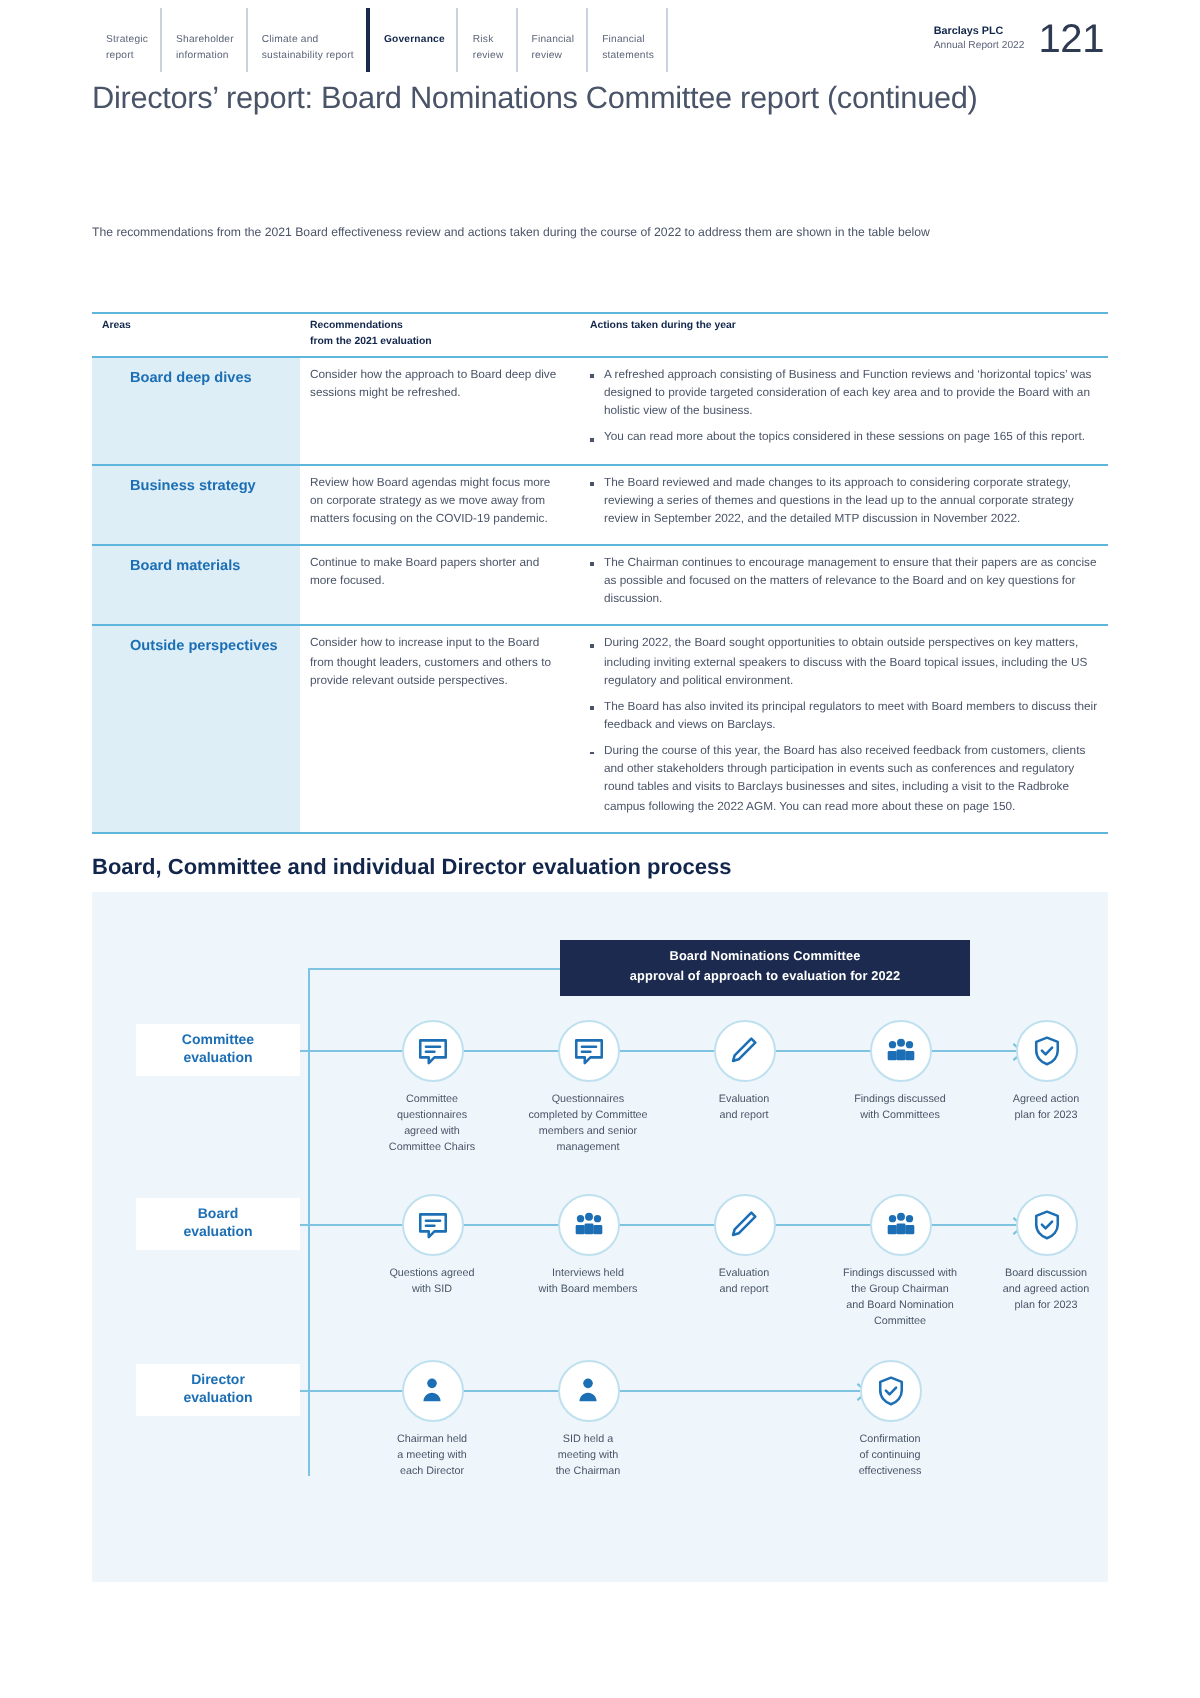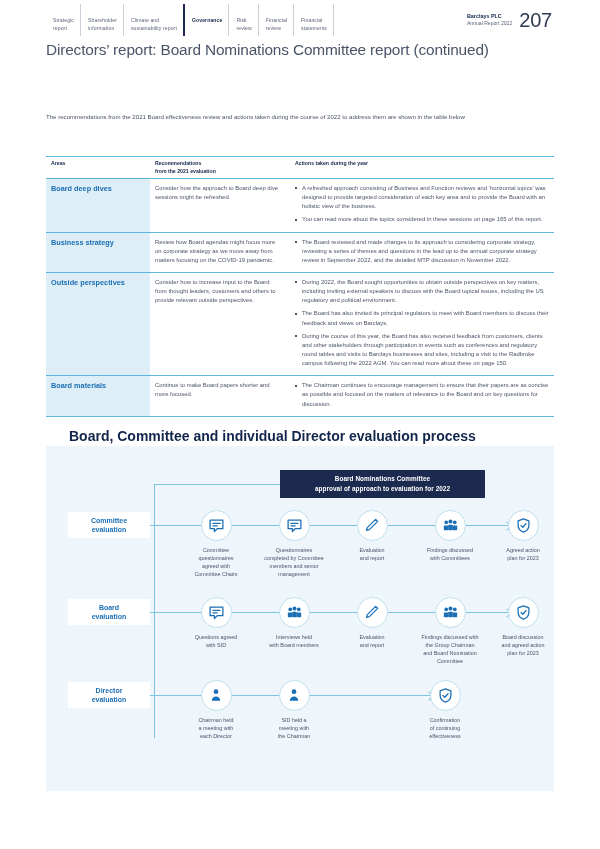--- a/index.html
+++ b/index.html
@@ -130,21 +130,21 @@
     white-space: pre-line;
   }
   .t-row {
     display: flex;
     border-bottom: 0.8px solid #5fb6dd;
   }
   .t-row:last-child { border-bottom: none; }
   .c-area {
     flex: 0 0 104px;
     background: #ddeef6;
-    padding: 5px 6px 7px 5px;
+    padding: 5px 6px 7px 19px;
     box-sizing: border-box;
   }
   .t-head .c-area { background: transparent; padding: 0 6px 0 5px; }
   .c-rec {
     flex: 0 0 140px;
     padding: 5px 8px 7px 5px;
     box-sizing: border-box;
   }
   .t-head .c-rec { padding: 0 8px 0 5px; }
   .c-act {
@@ -182,24 +182,23 @@
     width: 1.9px;
     height: 1.9px;
     background: #4a5468;
   }
 
   
   .diagram-heading {
     position: absolute;
     left: 46px;
     top: 428px;
-    font-size: 14px;
+    font-size: 11px;
     font-weight: bold;
     color: #12264c;
-    margin-left: 23px;
   }
   .diagram {
     position: absolute;
     left: 46px;
     top: 446px;
     width: 508px;
     height: 345px;
     background: #eef6fb;
   }
   .diag-inner {
@@ -295,21 +294,21 @@
   <div class="nav-item">Financial
 review</div>
   <div class="nav-item">Financial
 statements</div>
   <div class="nav-spacer"></div>
   <div class="nav-brand">
     <div class="brand-lines">
       <div class="brand-line1">Barclays PLC</div>
       <div class="brand-line2">Annual Report 2022</div>
     </div>
-    <div class="page-number">207</div>
+    <div class="page-number">121</div>
   </div>
 </div>
 
 <div class="page-title">Directors’ report: Board Nominations Committee report (continued)</div>
 
 <div class="section-progress">
   <div class="sec-intro">The recommendations from the 2021 Board effectiveness review and actions taken during the course of 2022 to address them are shown in the table below</div>
 </div>
 
 <div class="eff-table">
@@ -345,44 +344,44 @@
     </div>
     <div class="c-act">
       <ul class="bullets">
         <li>The Board reviewed and made changes to its approach to considering corporate strategy, reviewing a series of themes and questions in the lead up to the annual corporate strategy review in September 2022, and the detailed MTP discussion in November 2022.</li>
       </ul>
     </div>
   </div>
 
   <div class="t-row">
     <div class="c-area">
+      <div class="area-label">Board materials</div>
+    </div>
+    <div class="c-rec">
+      <div class="rec-text">Continue to make Board papers shorter and more focused.</div>
+    </div>
+    <div class="c-act">
+      <ul class="bullets">
+        <li>The Chairman continues to encourage management to ensure that their papers are as concise as possible and focused on the matters of relevance to the Board and on key questions for discussion.</li>
+      </ul>
+    </div>
+  </div>
+
+  <div class="t-row">
+    <div class="c-area">
       <div class="area-label">Outside perspectives</div>
     </div>
     <div class="c-rec">
       <div class="rec-text">Consider how to increase input to the Board from thought leaders, customers and others to provide relevant outside perspectives.</div>
     </div>
     <div class="c-act">
       <ul class="bullets">
         <li>During 2022, the Board sought opportunities to obtain outside perspectives on key matters, including inviting external speakers to discuss with the Board topical issues, including the US regulatory and political environment.</li>
         <li>The Board has also invited its principal regulators to meet with Board members to discuss their feedback and views on Barclays.</li>
         <li>During the course of this year, the Board has also received feedback from customers, clients and other stakeholders through participation in events such as conferences and regulatory round tables and visits to Barclays businesses and sites, including a visit to the Radbroke campus following the 2022 AGM. You can read more about these on page 150.</li>
-      </ul>
-    </div>
-  </div>
-
-  <div class="t-row">
-    <div class="c-area">
-      <div class="area-label">Board materials</div>
-    </div>
-    <div class="c-rec">
-      <div class="rec-text">Continue to make Board papers shorter and more focused.</div>
-    </div>
-    <div class="c-act">
-      <ul class="bullets">
-        <li>The Chairman continues to encourage management to ensure that their papers are as concise as possible and focused on the matters of relevance to the Board and on key questions for discussion.</li>
       </ul>
     </div>
   </div>
 
 </div>
 
 <div class="diagram-heading">Board, Committee and individual Director evaluation process</div>
 
 <div class="diagram">
   <div class="diag-inner">

